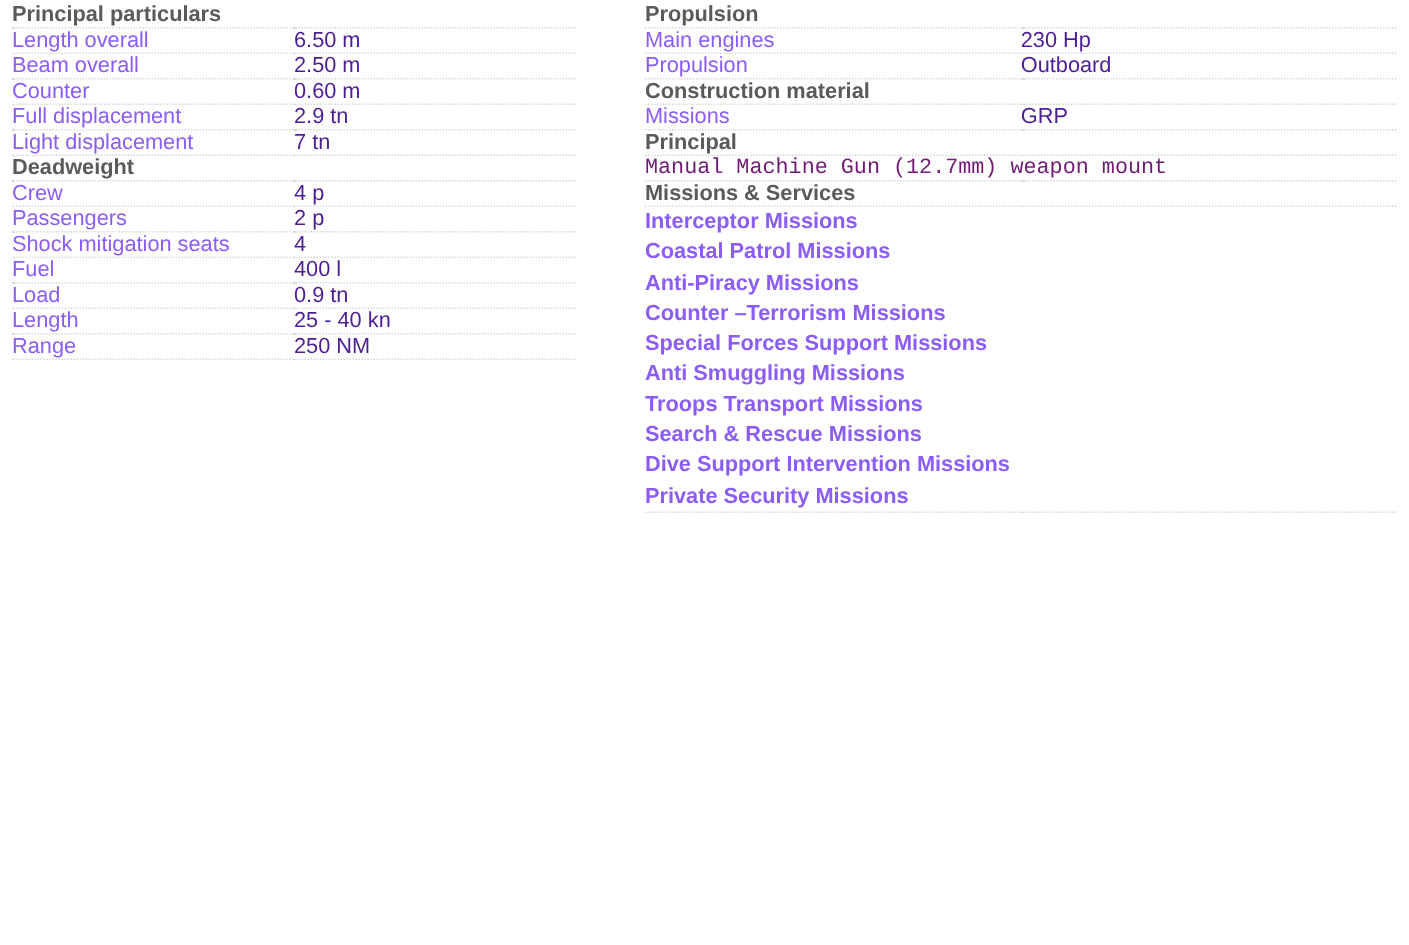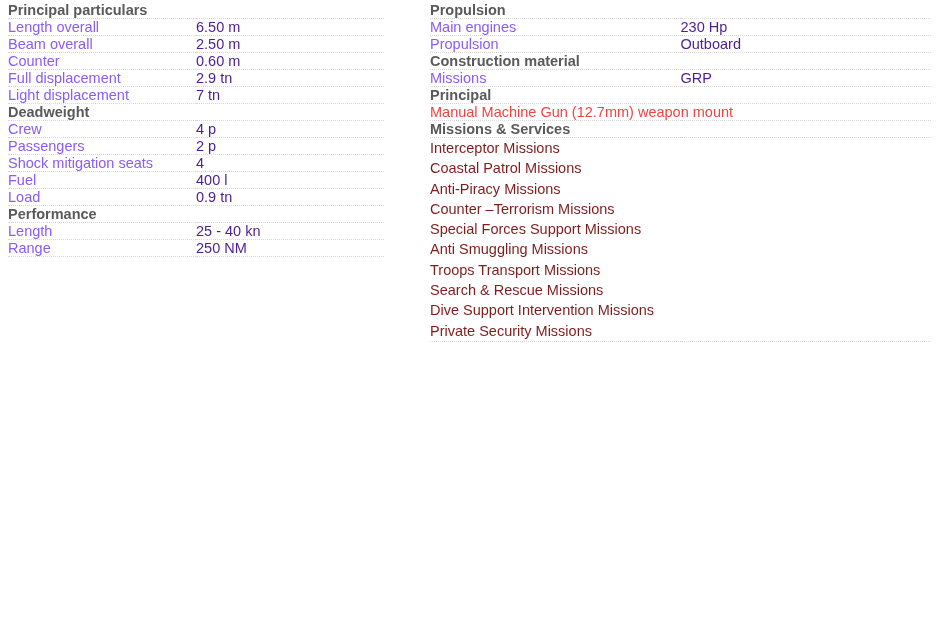--- a/index.html
+++ b/index.html
@@ -66,26 +66,28 @@
     font-size: 14.5px;
   }
   .section-head.first td {
     padding-top: 2px;
   }
   .left .cell-value { padding-left: 0; }
   .col-left .cell-label { width: 258px; }
   .col-right .cell-label { width: 296px; }
   .plain-row td {
     padding: 10px 0 12px 2px;
-    color: #ef4444;
+    color: #701a75;
+    font-family: Liberation Mono, monospace;
   }
   .list-row td {
     padding: 6px 0 14px 2px;
-    color: #7f1d1d;
+    color: #8b5cf6;
     line-height: 20.3px;
+    font-weight: bold;
   }
   .list-row .list-item {
     display: block;
     white-space: nowrap;
   }
 </style>
 </head>
 <body>
 
 <div class="page">
@@ -135,23 +137,20 @@
         </tr>
         <tr class="row">
           <td class="cell-label">Fuel</td>
           <td class="cell-value">400 l</td>
         </tr>
         <tr class="row">
           <td class="cell-label">Load</td>
           <td class="cell-value">0.9 tn</td>
         </tr>
 
-        <tr class="section-head row">
-          <td colspan="2">Performance</td>
-        </tr>
         <tr class="row">
           <td class="cell-label">Length</td>
           <td class="cell-value">25 - 40 kn</td>
         </tr>
         <tr class="row">
           <td class="cell-label">Range</td>
           <td class="cell-value">250 NM</td>
         </tr>
       </tbody>
     </table>

